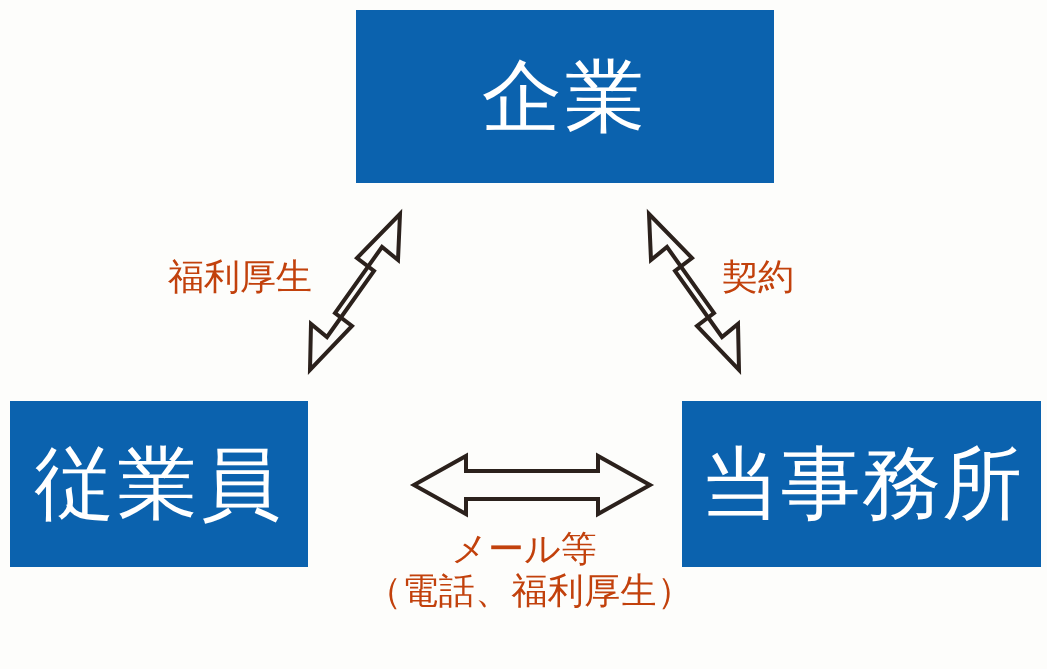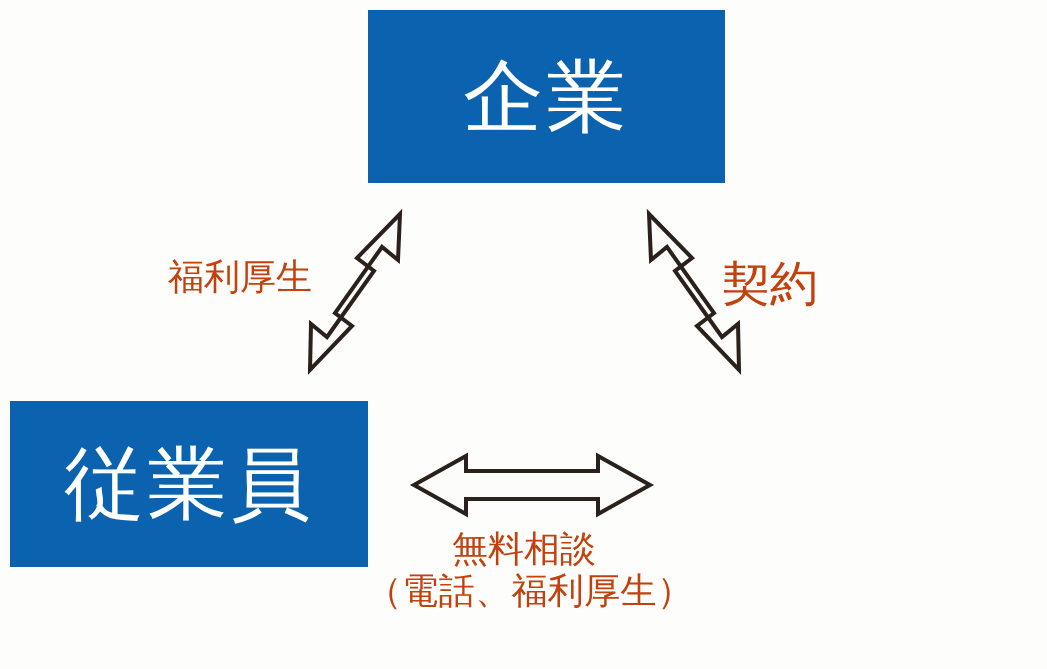--- a/index.html
+++ b/index.html
@@ -31,31 +31,31 @@
   .node-label {
     color: #ffffff;
     font-family: "Liberation Serif", "DejaVu Serif", serif;
     font-weight: 400;
     letter-spacing: 0.04em;
     white-space: nowrap;
     line-height: 1;
   }
 
   #node-company {
-    left: 368px;
+    left: 356px;
     top: 10px;
-    width: 357px;
+    width: 418px;
     height: 173px;
   }
   #node-company .node-label { font-size: 80px; }
 
   #node-employee {
     left: 10px;
     top: 401px;
-    width: 358px;
+    width: 298px;
     height: 166px;
     text-align: right;
   }
   #node-employee .node-label { font-size: 80px; }
 
   #node-office {
     left: 682px;
     top: 401px;
     width: 359px;
     height: 166px;
@@ -87,21 +87,21 @@
     line-height: 1.18;
   }
   #label-welfare {
     left: 168px;
     top: 256px;
     font-size: 36px;
   }
   #label-contract {
     left: 722px;
     top: 256px;
-    font-size: 48px;
+    font-size: 36px;
   }
   #label-consult {
     left: 366px;
     top: 528px;
     width: 316px;
     text-align: center;
     font-size: 36px;
   }
   #label-consult .consult-line {
     display: block;
@@ -116,20 +116,23 @@
 <div id="diagram-canvas">
 
   <div class="node-box" id="node-company">
     <span class="node-label">企業</span>
   </div>
 
   <div class="node-box" id="node-employee">
     <span class="node-label">従業員</span>
   </div>
 
+  <div class="node-box" id="node-office">
+    <span class="node-label">当事務所</span>
+  </div>
 
   <div class="arrow" id="arrow-welfare">
     <svg width="106" height="162" viewBox="0 0 106 162">
 
       <polygon class="arrow-shape" points="100,2 98,48 82,35 35,101 52,114 10,158 11,112 27,125 74,59 57,46"></polygon>
     </svg>
   </div>
 
   <div class="arrow" id="arrow-contract">
     <svg width="106" height="162" viewBox="0 0 106 162">
@@ -142,17 +145,17 @@
     <svg width="244" height="66" viewBox="0 0 244 66">
       <polygon class="arrow-shape" points="4,33 56,4 56,19 188,19 188,4 240,33 188,62 188,47 56,47 56,62"></polygon>
     </svg>
   </div>
 
   <div class="edge-label" id="label-welfare">福利厚生</div>
 
   <div class="edge-label" id="label-contract">契約</div>
 
   <div class="edge-label" id="label-consult">
-    <span class="consult-line consult-line-1">無料相談</span>
+    <span class="consult-line consult-line-1">メール等</span>
     <span class="consult-line consult-line-2">（電話、福利厚生）</span>
   </div>
 
 </div>
 
 </body></html>

